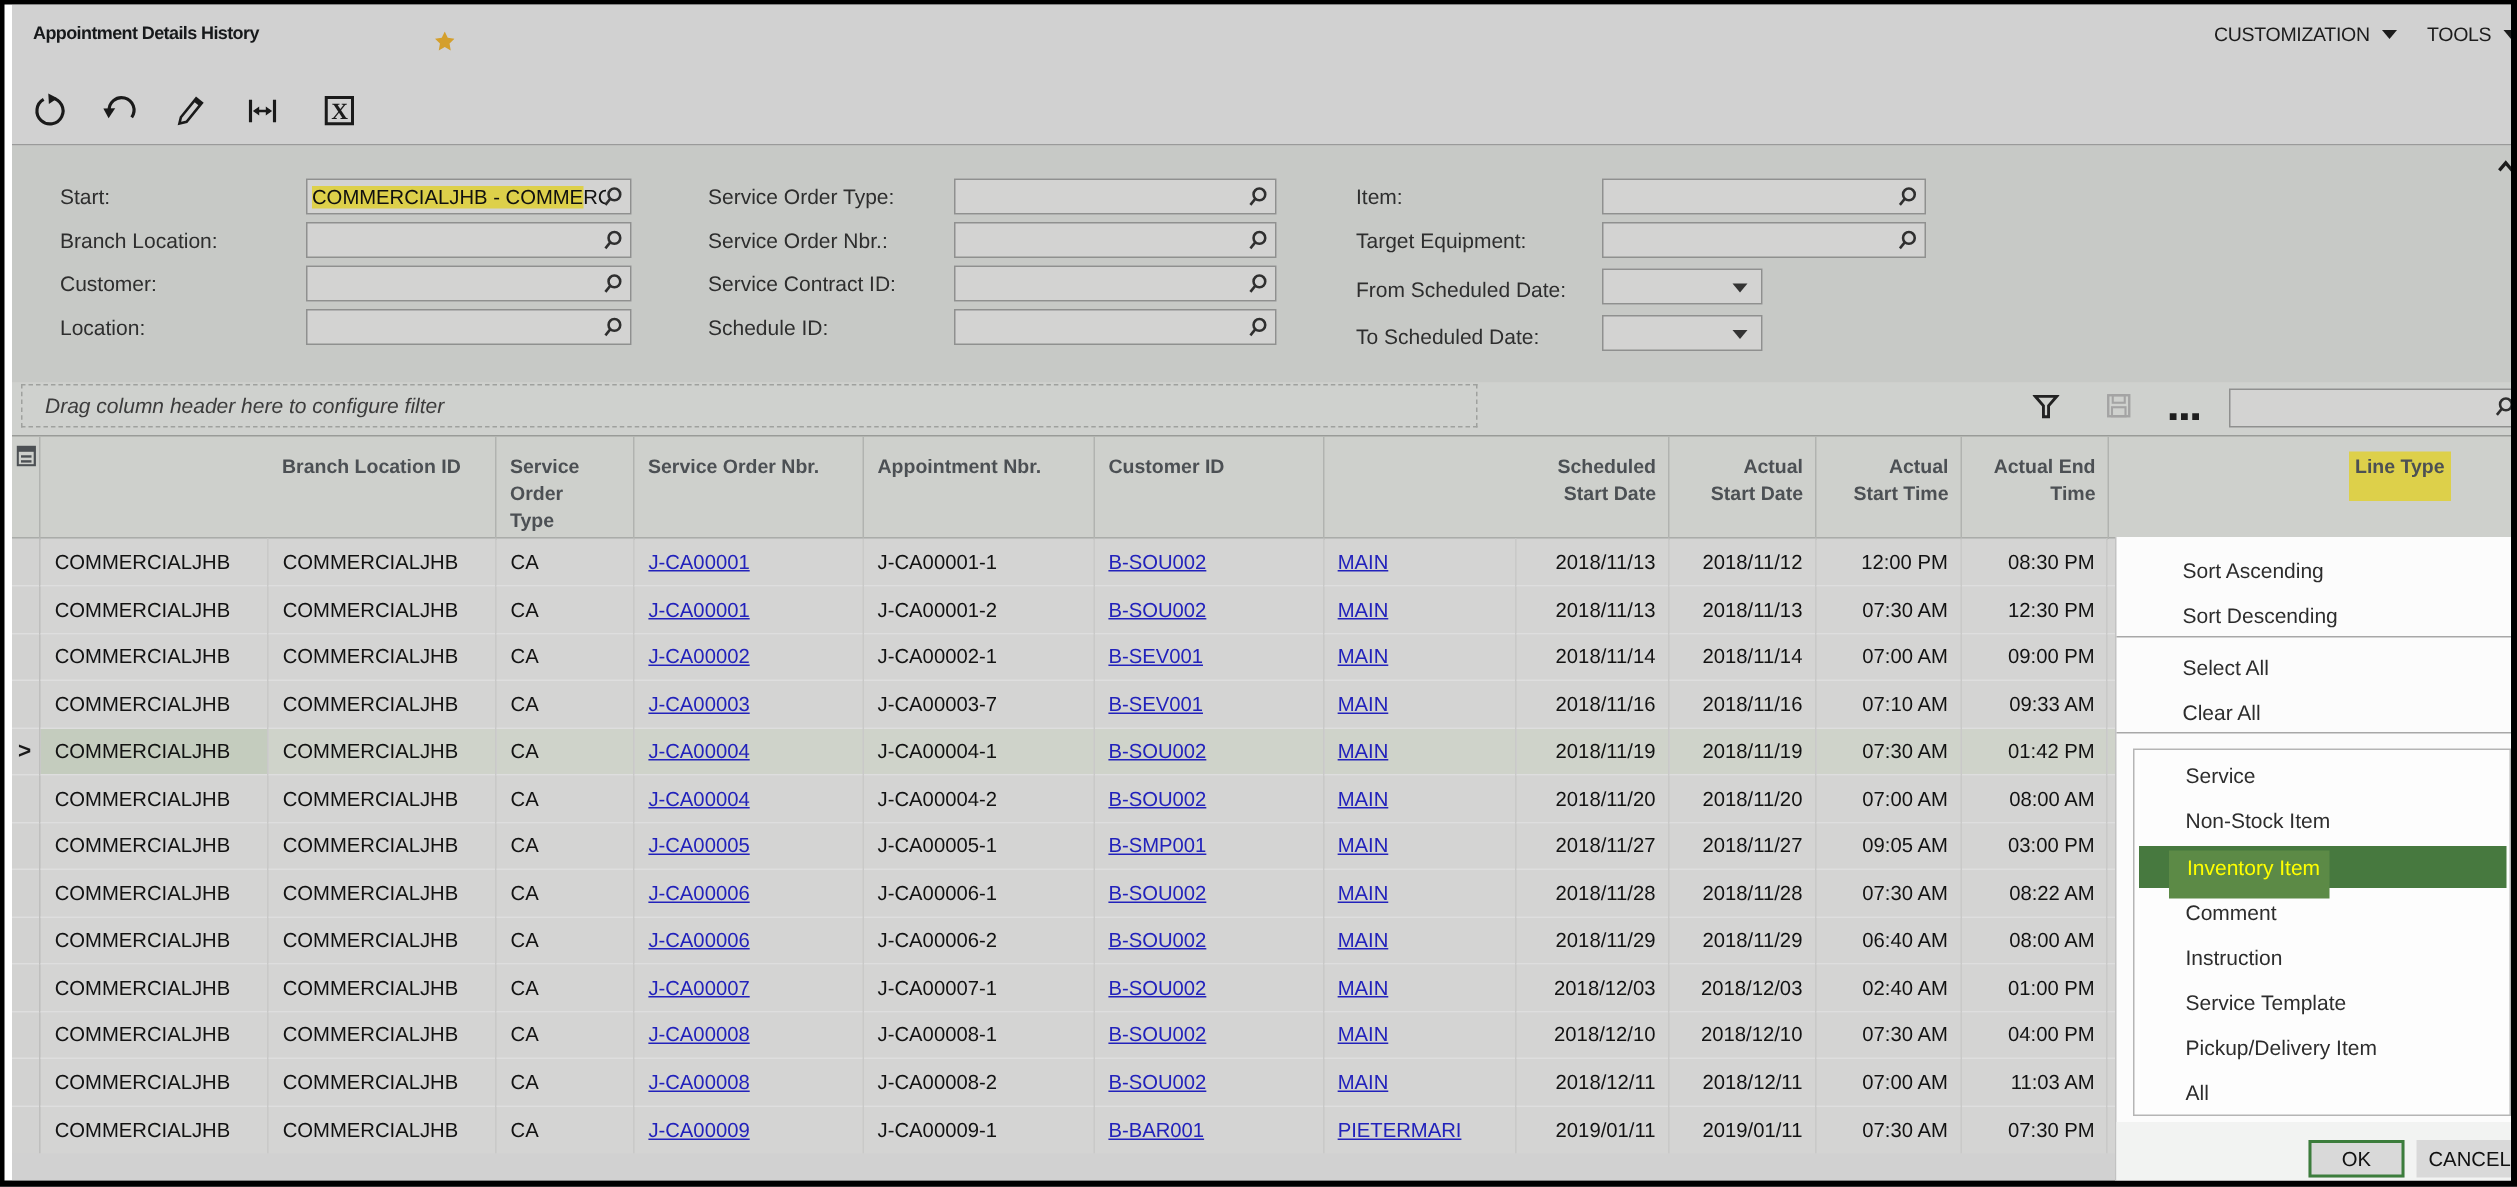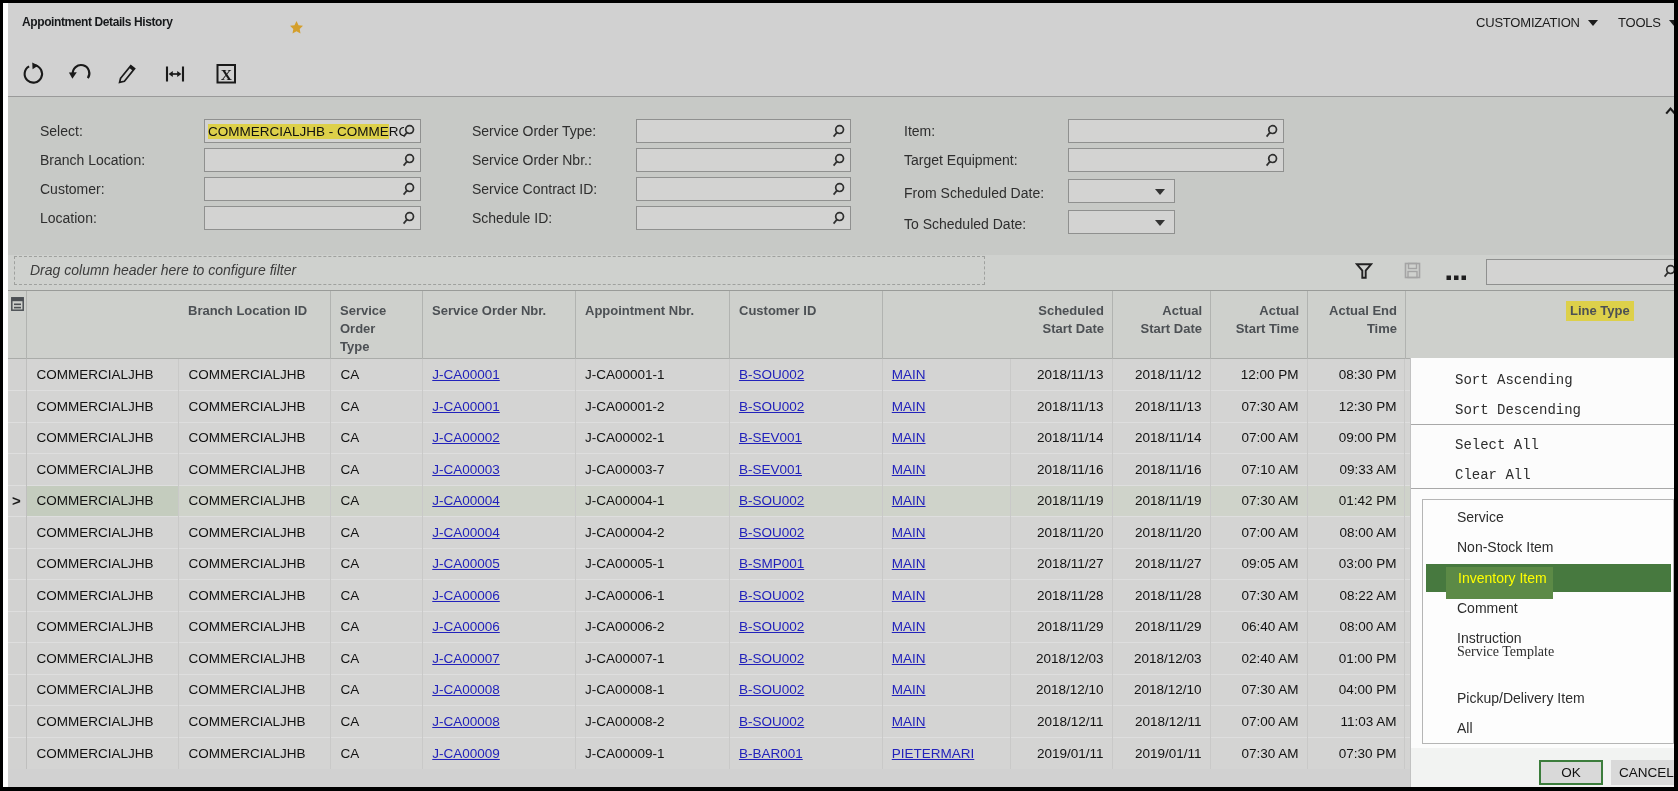--- a/index.html
+++ b/index.html
@@ -45,21 +45,21 @@
 #grid td.ra { text-align:right; }
 #grid tr:first-child td { border-top:none; }
 #grid tr.sel td { background:#cfd3ca; }
 #grid tr.sel td.fc { background:#c4ccbe; }
 #grid tr.sel td.gut { background:#d2d2d1; }
 a.lk { color:#2222bb; text-decoration:underline; }
 #footer { position:absolute; left:0; top:765.5px; width:1666px; height:18.5px; background:#d1d1d1; }
 
 
 #ctx { position:absolute; left:1402px; top:355px; width:264px; height:429px; background:#fcfcfc; border-left:1px solid #c2c2c2; }
-.mi { position:absolute; left:44px; font-size:14px; color:#2d2d2d;font-family:Liberation Mono, monospace; }
+.mi { position:absolute; left:44px; font-size:14px; color:#2d2d2d; }
 .msep { position:absolute; left:0; width:264px; height:1px; background:#a8a8a8; }
 #mbox { position:absolute; left:11px; top:141px; width:252px; height:245px; background:#fdfdfd; border:1px solid #b5b5b5; }
 .bi { position:absolute; left:34px; font-size:14px; color:#2d2d2d; }
 #ghl { position:absolute; left:3px; top:64px; width:245px; height:28px; background:#47793f; }
 #ghl span { position:absolute; left:20px; top:3px; height:32px; padding:3px 6px 0 12px; font-size:14px; color:#ffff00; background:#5c8a46; }
 #mfoot { position:absolute; left:0; top:390px; width:264px; height:39px; background:#f2f3f2;padding-left:28px; }
 #okbtn { position:absolute; left:128px; top:12px; width:64px; height:25px; background:#d9d9d9; border:2px solid #3c7d3c; text-align:center; font-size:13.5px; color:#111; line-height:21px; }
 #cancelbtn { position:absolute; left:200px; top:12px; width:74px; height:25px; background:#d9d9d9; text-align:left; padding-left:8px; font-size:13.5px; color:#111; line-height:25px; }
 </style>
 </head>
@@ -95,21 +95,21 @@
           <path d="M14.2 9 L18.4 12 L14.2 15 Z" fill="#1a1a1a"></path>
         </svg>
       <svg class="ticon" style="left:206px" viewBox="0 0 24 24">
           <rect x="3.5" y="3" width="17.5" height="17.5" fill="none" stroke="#1a1a1a" stroke-width="2"></rect>
           <text x="12.4" y="17.5" font-family="Liberation Serif" font-size="15.5" font-weight="700" fill="#1a1a1a" text-anchor="middle">X</text>
         </svg>
     </div>
   </div>
 
   <div id="filter">
-    <div class="flabel" style="left:32px; top:26px;">Select:</div>
+    <div class="flabel" style="left:32px; top:26px;">Start:</div>
     <div class="flabel" style="left:32px; top:55px;">Branch Location:</div>
     <div class="flabel" style="left:32px; top:84px;">Customer:</div>
     <div class="flabel" style="left:32px; top:113px;">Location:</div>
     <div class="finput" style="left:196px; top:22px;">
         <div id="btext"><mark>COMMERCIALJHB - COMME</mark>RCIALJHB</div>
         <svg class="mag" width="15" height="15" viewBox="0 0 15 15">
           <circle cx="8.6" cy="5.6" r="3.9" fill="none" stroke="#2f2f2f" stroke-width="1.7"></circle>
           <path d="M5.8 8.6 L2.6 12.6" stroke="#2f2f2f" stroke-width="1.7"></path>
         </svg>
       </div>
@@ -220,21 +220,21 @@
         </svg></div>
     <div class="hc" style="left:171px; width:152px;">Branch Location ID</div>
     <div class="hc" style="left:323px; width:92px;">Service<br>Order<br>Type</div>
     <div class="hc" style="left:415px; width:153px;">Service Order Nbr.</div>
     <div class="hc" style="left:568px; width:154px;">Appointment Nbr.</div>
     <div class="hc" style="left:722px; width:153px;">Customer ID</div>
     <div class="hc hr" style="left:1003px; width:102px;">Scheduled<br>Start Date</div>
     <div class="hc hr" style="left:1105px; width:98px;">Actual<br>Start Date</div>
     <div class="hc hr" style="left:1203px; width:97px;">Actual<br>Start Time</div>
     <div class="hc hr" style="left:1300px; width:98px;">Actual End<br>Time</div>
-    <div class="hc" style="left:1553px; width:113px; border-right:none;"><span style="background:#ddd04a; padding:2px 4px 3px 4px; margin-left:-4px;">Line Type</span></div>
+    <div class="hc" style="left:1553px; width:113px; border-right:none;"><span style="background:#ddd04a; padding:2px 4px 16px 4px; margin-left:-4px;">Line Type</span></div>
   </div>
 
   <table id="grid">
     <colgroup>
         <col style="width:19px">
         <col style="width:152px">
         <col style="width:152px">
         <col style="width:92px">
         <col style="width:153px">
         <col style="width:154px">
@@ -468,21 +468,21 @@
     <div class="mi" style="top:109px;">Clear All</div>
     <div class="msep" style="top:130px;"></div>
     <div id="mbox">
       <div class="bi" style="top:9px;">Service</div>
       <div class="bi" style="top:39px;">Non-Stock Item</div>
       <div id="ghl">
           <span>Inventory Item</span>
         </div>
       <div class="bi" style="top:100px;">Comment</div>
       <div class="bi" style="top:130px;">Instruction</div>
-      <div class="bi" style="top:144px;font-family:Liberation Serif, serif;">Service Template</div>
+      <div class="bi" style="top:160px;">Service Template</div>
       <div class="bi" style="top:190px;">Pickup/Delivery Item</div>
       <div class="bi" style="top:220px;">All</div>
     </div>
     <div id="mfoot">
       <div id="okbtn">OK</div>
       <div id="cancelbtn">CANCEL</div>
     </div>
   </div>
 </div>
 

